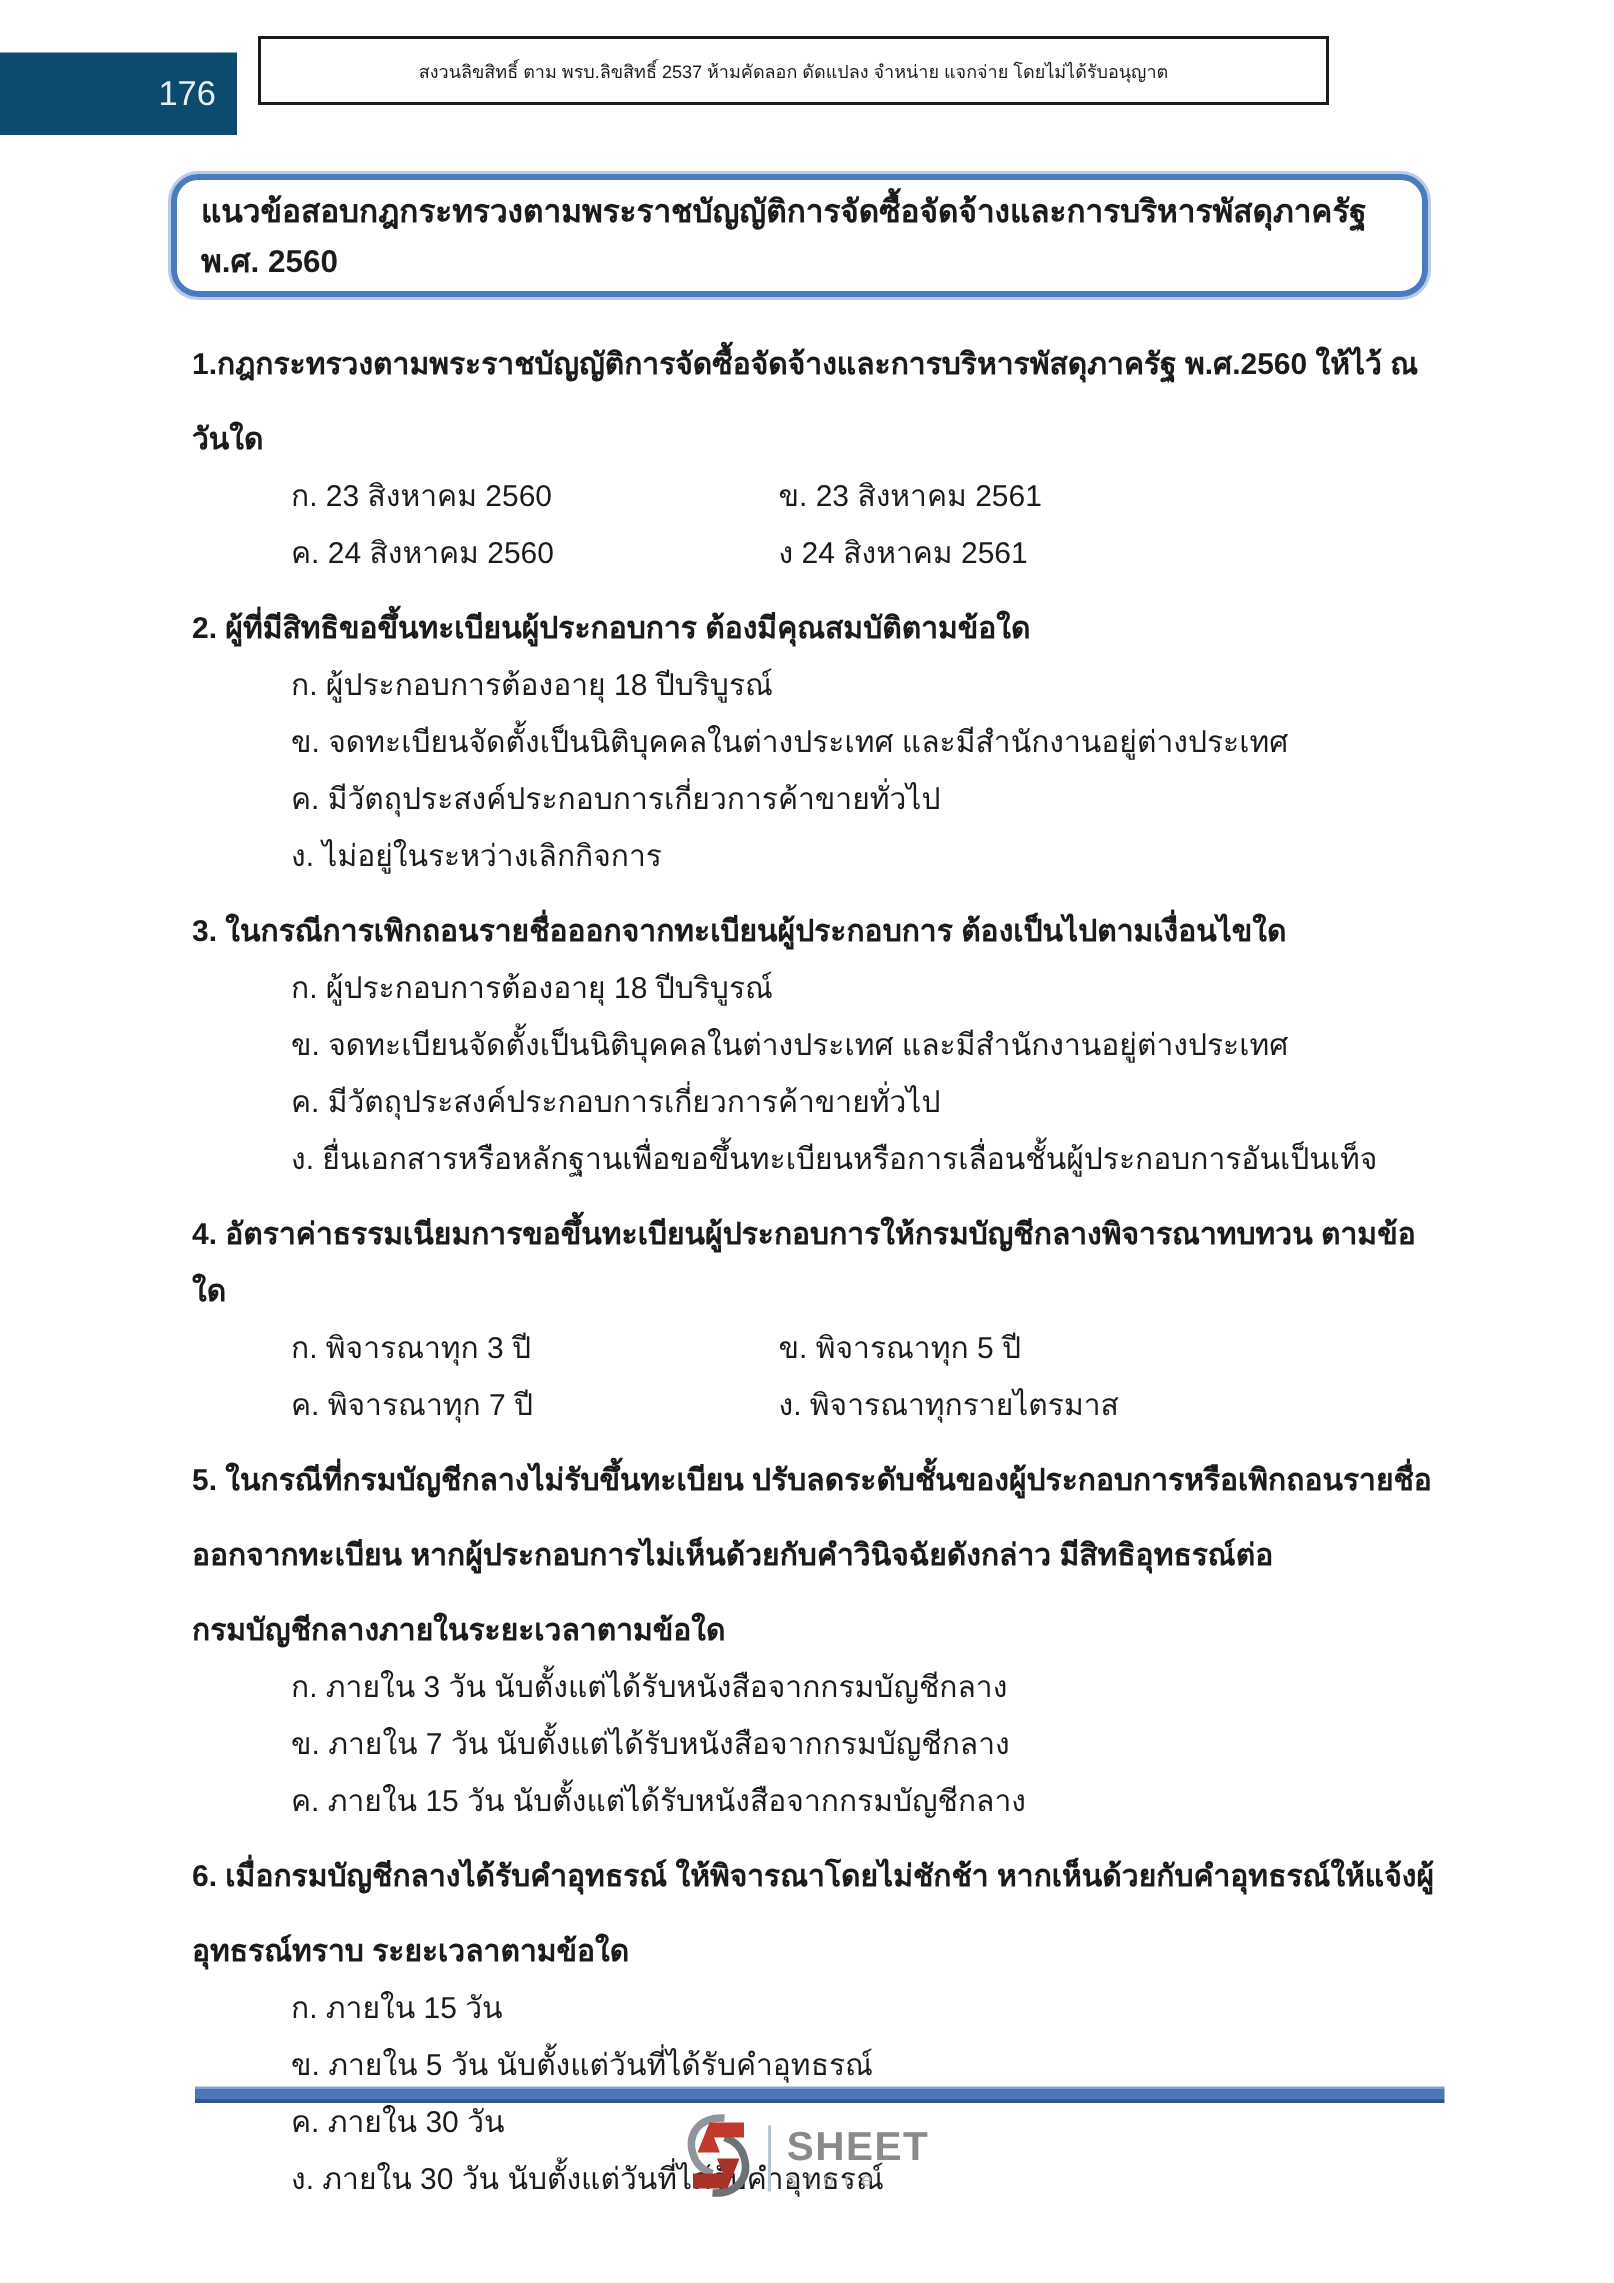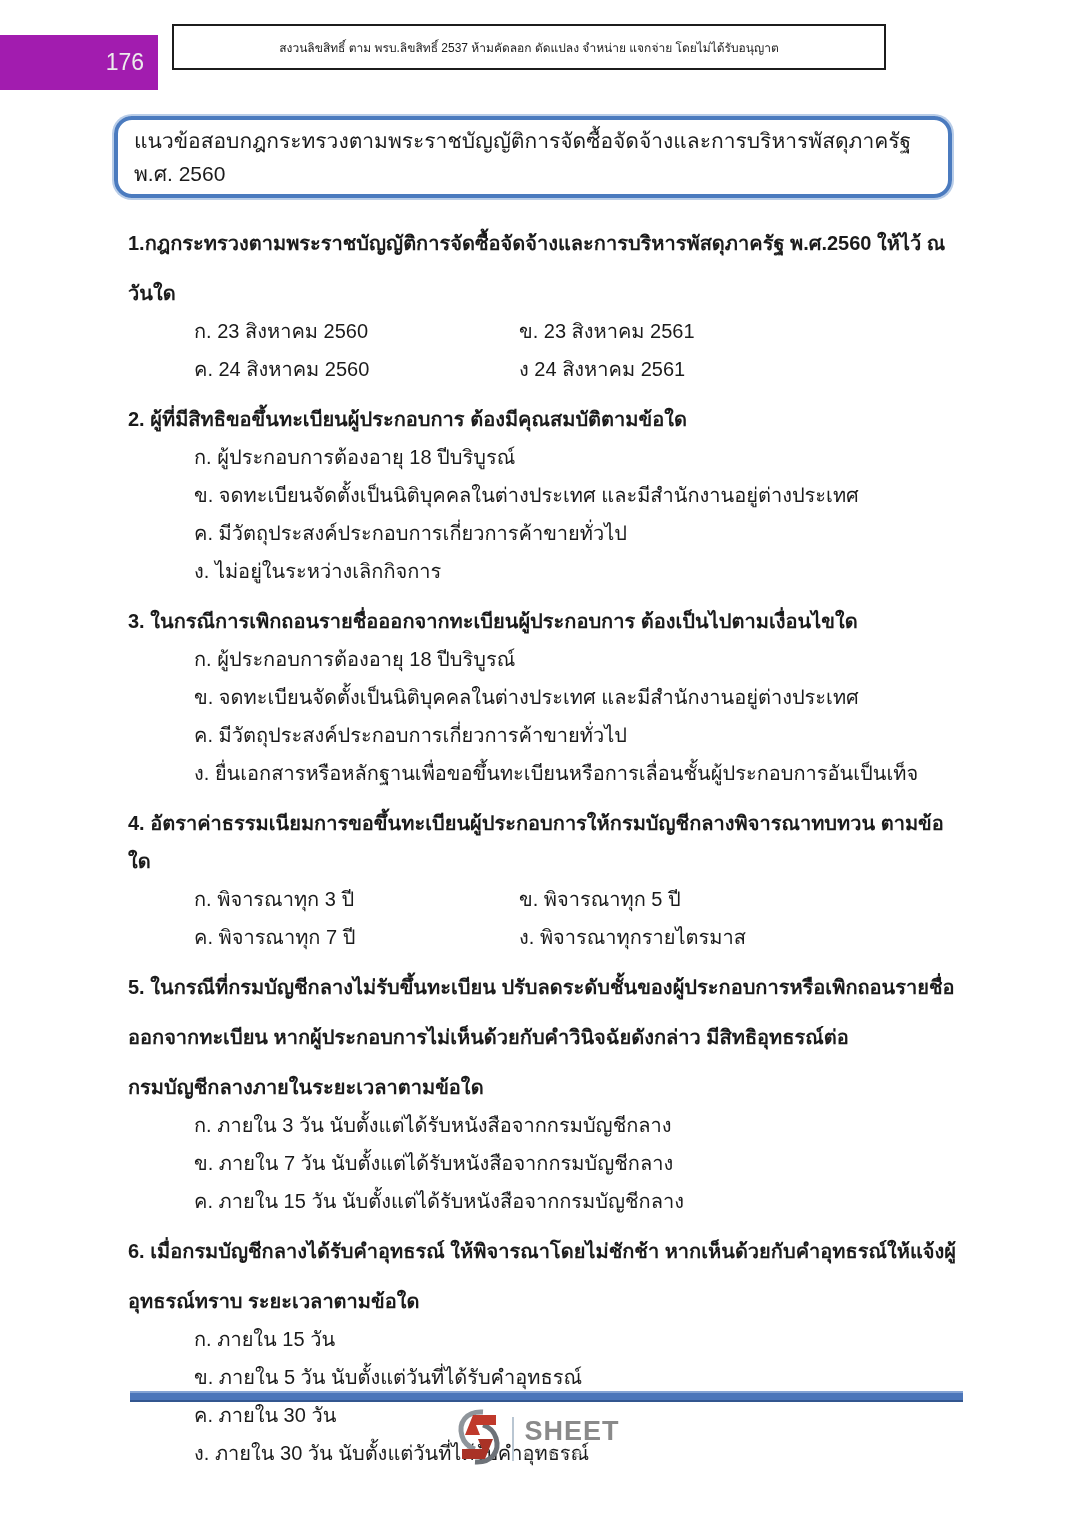--- a/index.html
+++ b/index.html
@@ -2,36 +2,36 @@
 <html><head>
 <meta charset="utf-8">
 <style>
   html,body { margin:0; padding:0; background:#ffffff; }
   .page {
     position:relative; width:1076px; height:1522px; background:#ffffff;
     font-family:"Liberation Sans", sans-serif; color:#1b1b1b; overflow:hidden;
   }
   .pagenum-box {
     position:absolute; left:0; top:35px; width:158px; height:55px;
-    background:#a21caf; color:#ececec; box-sizing:border-box;
+    background:#0c4a6e; color:#ececec; box-sizing:border-box;
     display:flex; align-items:center; justify-content:flex-end;
     padding-right:14px; font-size:23px;
   }
   .copyright-box {
     position:absolute; left:172px; top:24px; width:714px; height:46px;
     border:2px solid #1c1c1c; box-sizing:border-box;
     display:flex; align-items:center; justify-content:center;
     font-size:12px; white-space:nowrap;
   }
   .title-box {
     position:absolute; left:114px; top:116px; width:838px; height:82px;
     border:4px solid #4b7bbf; border-radius:18px; box-sizing:border-box;
     box-shadow:0 0 0 2px #b9cde8;
     display:flex; align-items:center; padding:0 16px;
-    font-weight:normal; font-size:21px;
+    font-weight:bold; font-size:21px;
   }
   .content {
     position:absolute; left:128px; top:212px; width:832px;
     font-size:20px; line-height:38px;
   }
   .q { margin:0 0 4px 0; }
   .stem { font-weight:bold;margin-top:12px; }
   .opt { padding-left:66px; }
   .opt-row { display:flex; padding-left:66px; }
   .opt-row .c1 { width:325px; flex:0 0 325px; }

